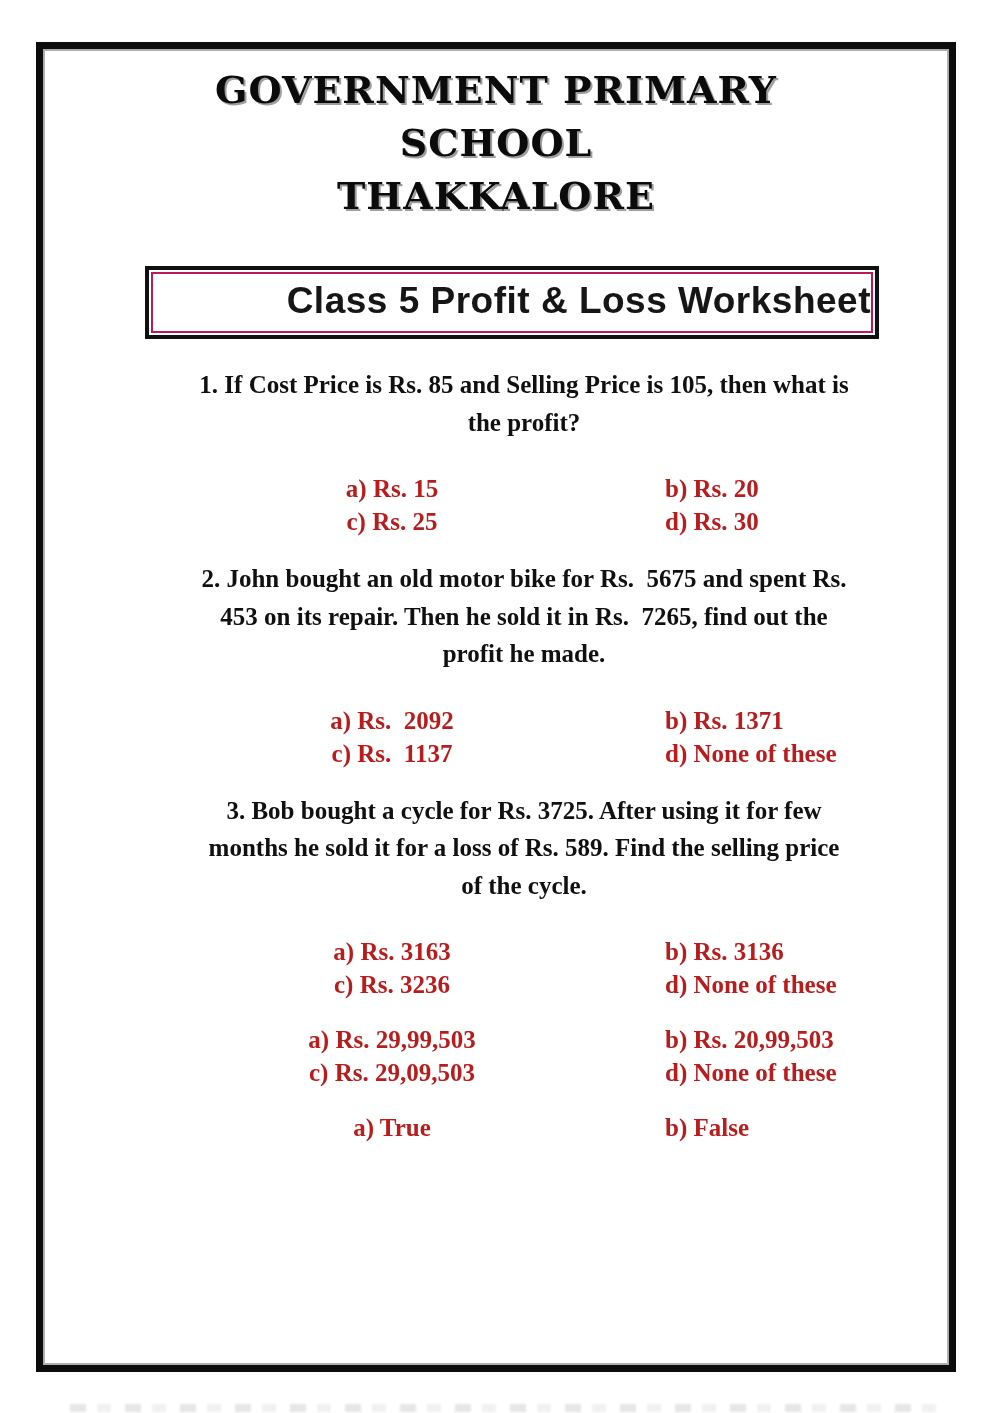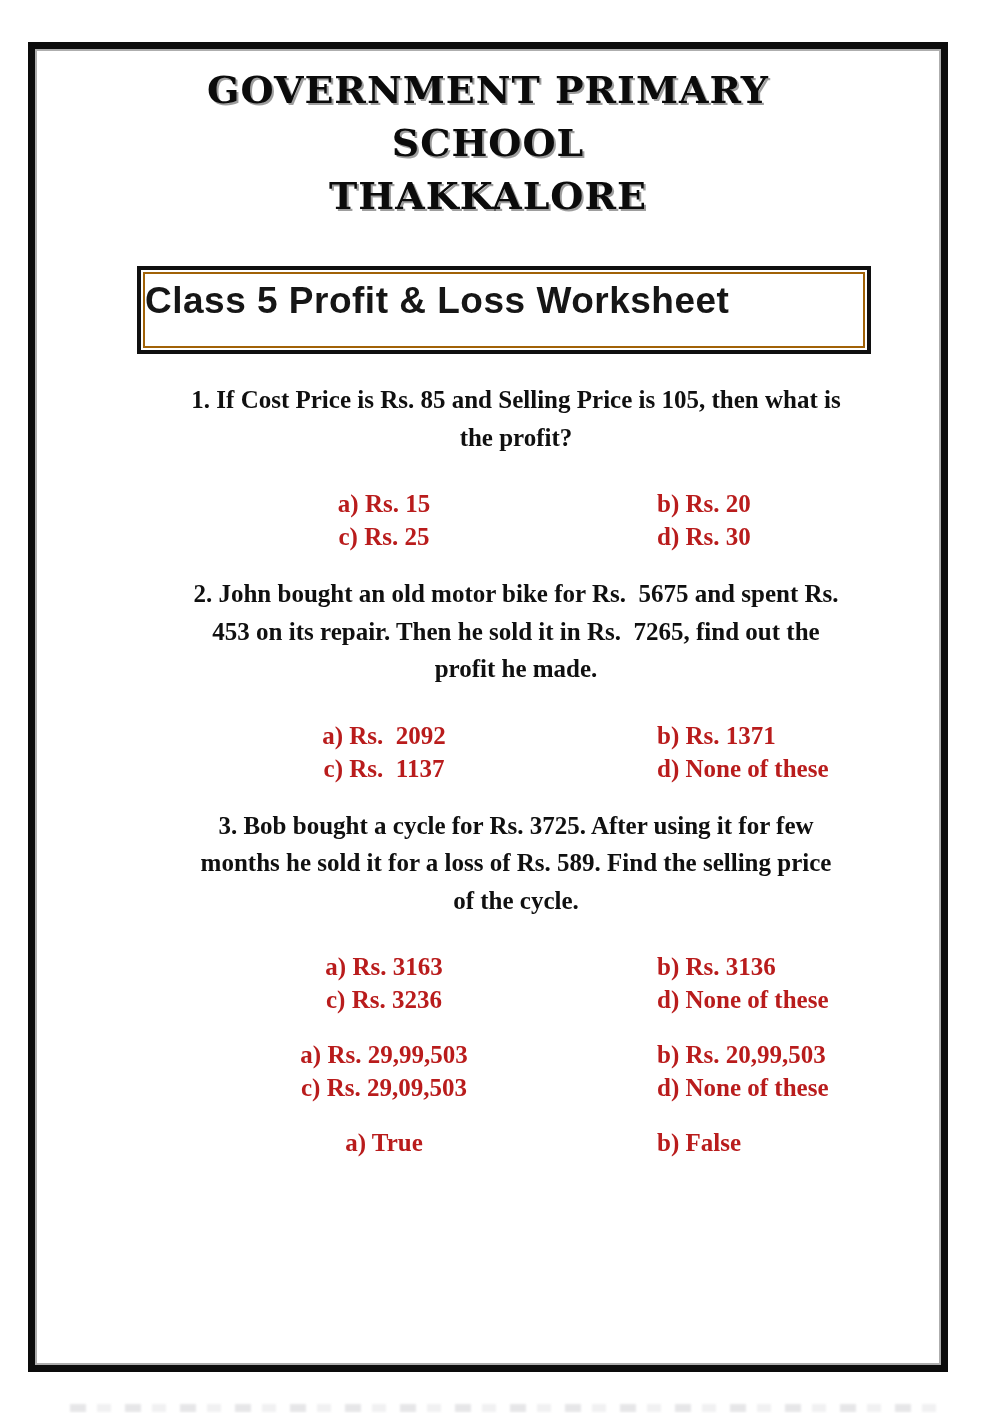--- a/index.html
+++ b/index.html
@@ -5,21 +5,21 @@
   * { margin: 0; padding: 0; box-sizing: border-box; }
   html, body {
     width: 1000px; height: 1413px;
     background: #ffffff;
     font-family: "Liberation Serif", serif;
     position: relative;
     overflow: hidden;
   }
   .page {
     position: absolute;
-    left: 28px; top: 42px;
+    left: 36px; top: 42px;
     width: 920px; height: 1330px;
     background: #ffffff;
     border: 7px solid #0c0c0c;
     box-shadow: inset 0 0 0 2px #aeaeae;
     padding: 14px 20px 0 76px;
   }
   .school-name {
     text-align: center;
     font-family: "DejaVu Serif", serif;
     font-weight: bold;
@@ -30,23 +30,23 @@
     text-shadow: 2px 2px 0 rgba(0,0,0,0.38);
     margin-right: 56px; 
   }
   .title-box {
     margin: 44px 50px 0 26px;
     border: 4px solid #101010;
     padding: 2px;
     background: #ffffff;
   }
   .title-box-inner {
-    border: 2px solid #a16207;
-    text-align: left;
-    padding: 6px 0 24px 0;
+    border: 2px solid #be185d;
+    text-align: right;
+    padding: 6px 0 9px 0;
   }
   .worksheet-title {
     font-family: "Liberation Sans", sans-serif;
     font-weight: bold;
     font-size: 37px;
     color: #161616;
     letter-spacing: 0.5px;
   }
   .questions { margin-top: 27px; }
   .question { margin-bottom: 22px; text-align: center; }

